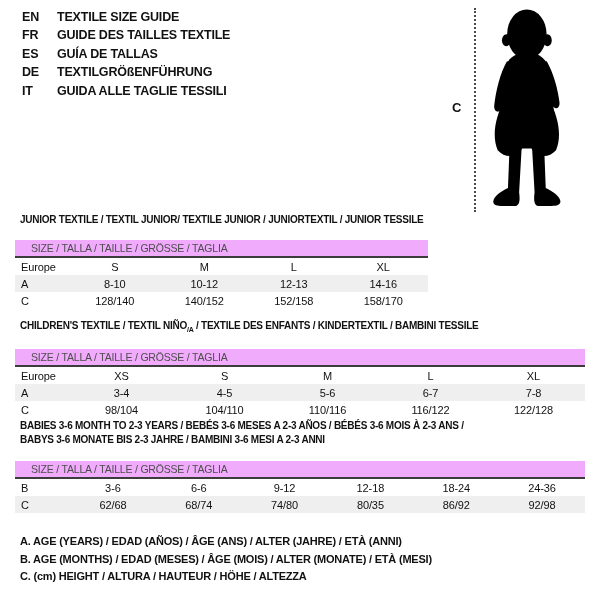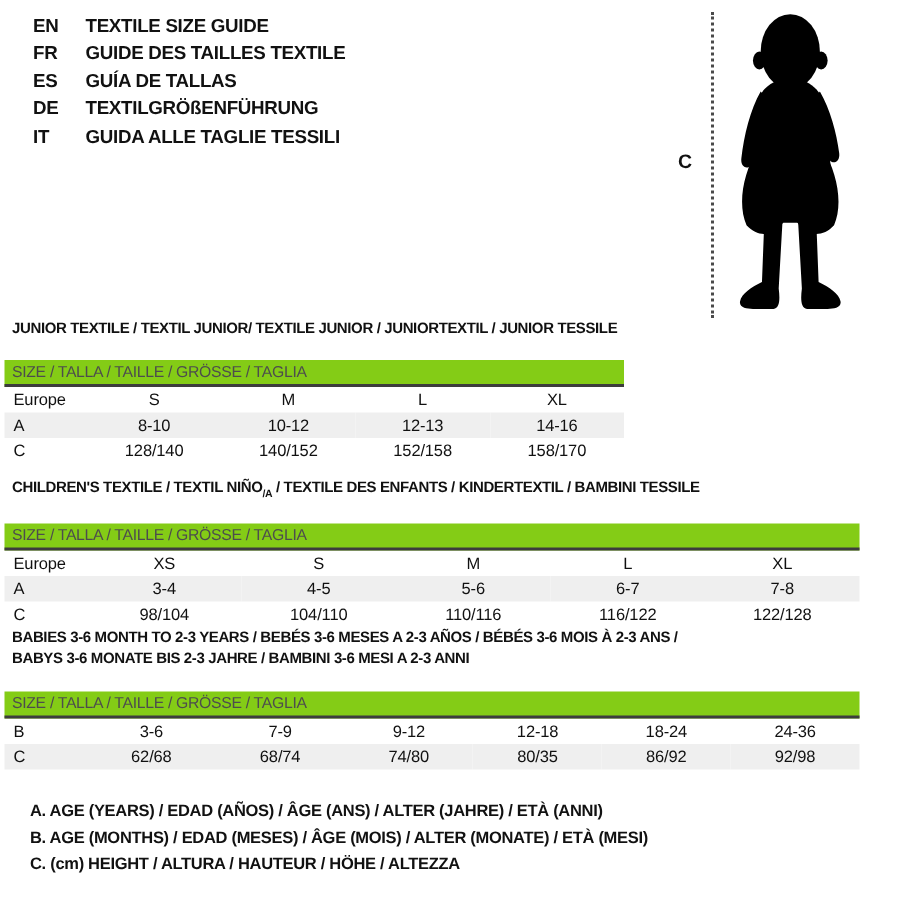--- a/index.html
+++ b/index.html
@@ -9,25 +9,25 @@
   }
   
   .langs{position:absolute;top:8px;left:22px;font-weight:bold;font-size:12.5px;line-height:18.4px;letter-spacing:-0.2px;}
   .lang-row{display:flex;}
   .lang-code{width:35px;flex:0 0 35px;}
   
   .measure-line{position:absolute;left:474px;top:8px;height:204px;width:0;border-left:2px dotted #4a4a4a;}
   .measure-label{position:absolute;left:452px;top:100px;font-weight:bold;font-size:13px;}
   .silhouette{position:absolute;left:483px;top:6px;}
   
-  .section{position:absolute;left:3px;}
+  .section{position:absolute;left:15px;}
   .sec-title{font-weight:bold;font-size:10px;letter-spacing:-0.25px;white-space:nowrap;padding-left:5px;line-height:14px;}
   .sec-title sub{font-size:7px;}
-  .size-bar{background:#84cc16;color:#4d4d4d;font-size:10.5px;letter-spacing:-0.2px;
-    padding:2px 0 2px 5px;border-bottom:2px solid #3c3c3c;line-height:12px;}
+  .size-bar{background:#f0abfc;color:#4d4d4d;font-size:10.5px;letter-spacing:-0.2px;
+    padding:2px 0 2px 16px;border-bottom:2px solid #3c3c3c;line-height:12px;}
   table{border-collapse:collapse;table-layout:fixed;width:100%;font-size:11px;letter-spacing:-0.1px;}
   td{padding:0 4px;height:17px;text-align:center;}
   td.rowlabel{text-align:left;padding-left:6px;}
   tbody tr:nth-child(even){background:#efefef;}
   .sec-junior{top:213px;width:413px;}
   .sec-junior .sec-title{margin-bottom:13px;}
   .sec-children{top:319px;width:570px;}
   .sec-children .sec-title{margin-bottom:12px;}
   .sec-babies{top:419px;width:570px;}
   .sec-babies .titles{margin-bottom:14px;}
@@ -170,21 +170,21 @@
           <col>
           <col>
           <col>
           <col>
           <col>
         </colgroup>
       <tbody>
         <tr>
           <td class="rowlabel">B</td>
           <td>3-6</td>
-          <td>7-9</td>
+          <td>6-6</td>
           <td>9-12</td>
           <td>12-18</td>
           <td>18-24</td>
           <td>24-36</td>
         </tr>
         <tr>
           <td class="rowlabel">C</td>
           <td>62/68</td>
           <td>68/74</td>
           <td>74/80</td>

